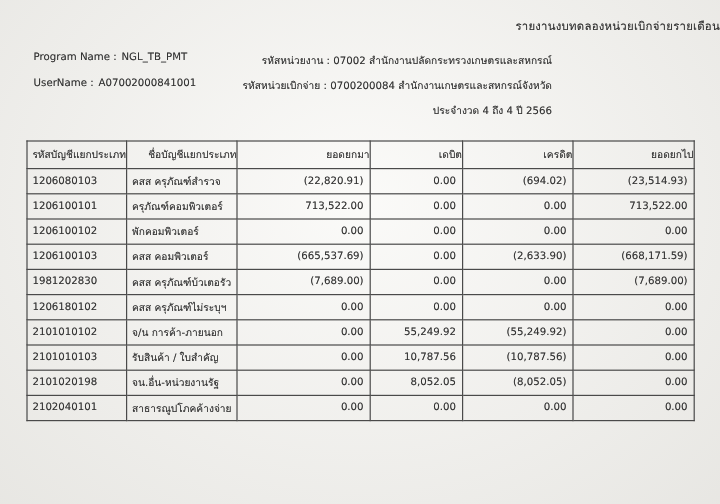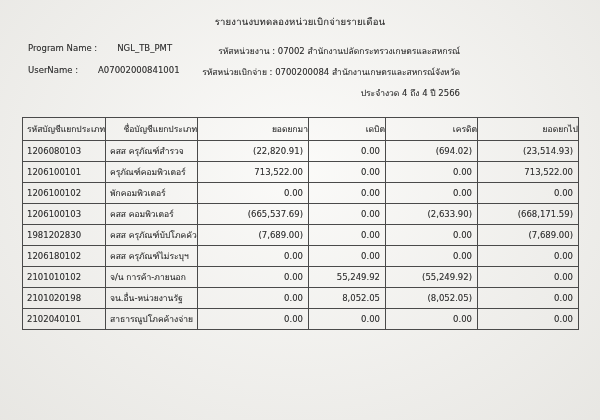--- a/index.html
+++ b/index.html
@@ -15,24 +15,24 @@
       radial-gradient(ellipse at 50% 40%, rgba(255,255,255,.55), rgba(0,0,0,.06)),
       var(--paper);
     color:var(--ink);
     position:relative;
   }
   .page{position:absolute;inset:0;}
 
   
   .title{
     position:absolute;top:14px;left:0;right:0;
-    text-align:center;font-size:9.5px;letter-spacing:.2px;
+    text-align:right;font-size:9.5px;letter-spacing:.2px;
   }
   .info-left{position:absolute;left:28px;top:37px;font-size:8.5px;line-height:22px;white-space:nowrap;}
-  .info-left .lbl{margin-right:20px;}
+  .info-left .lbl{margin-right:4px;}
   .info-center{
     position:absolute;left:140px;right:140px;top:41px;
     text-align:right;font-size:8.5px;line-height:21px;white-space:nowrap;
   }
   .info-right{
     position:absolute;left:452px;top:39px;font-size:8.5px;line-height:21px;white-space:nowrap;
   }
   .info-right .row{display:flex;}
   .info-right .lbl{width:62px;}
 
@@ -125,40 +125,48 @@
         <tr>
           <td class="cell-left">1206100103</td>
           <td class="cell-left">คสส คอมพิวเตอร์</td>
           <td class="cell-num">(665,537.69)</td>
           <td class="cell-num">0.00</td>
           <td class="cell-num">(2,633.90)</td>
           <td class="cell-num">(668,171.59)</td>
         </tr>
         <tr>
           <td class="cell-left">1981202830</td>
-          <td class="cell-left">คสส ครุภัณฑ์บ้ปโภคคัว</td>
+          <td class="cell-left">คสส ครุภัณฑ์บ้วเตอรัว</td>
           <td class="cell-num">(7,689.00)</td>
           <td class="cell-num">0.00</td>
           <td class="cell-num">0.00</td>
           <td class="cell-num">(7,689.00)</td>
         </tr>
         <tr>
           <td class="cell-left">1206180102</td>
           <td class="cell-left">คสส ครุภัณฑ์ไม่ระบุฯ</td>
           <td class="cell-num">0.00</td>
           <td class="cell-num">0.00</td>
           <td class="cell-num">0.00</td>
           <td class="cell-num">0.00</td>
         </tr>
         <tr>
           <td class="cell-left">2101010102</td>
           <td class="cell-left">จ/น การค้า-ภายนอก</td>
           <td class="cell-num">0.00</td>
           <td class="cell-num">55,249.92</td>
           <td class="cell-num">(55,249.92)</td>
+          <td class="cell-num">0.00</td>
+        </tr>
+        <tr>
+          <td class="cell-left">2101010103</td>
+          <td class="cell-left">รับสินค้า / ใบสำคัญ</td>
+          <td class="cell-num">0.00</td>
+          <td class="cell-num">10,787.56</td>
+          <td class="cell-num">(10,787.56)</td>
           <td class="cell-num">0.00</td>
         </tr>
         <tr>
           <td class="cell-left">2101020198</td>
           <td class="cell-left">จน.อื่น-หน่วยงานรัฐ</td>
           <td class="cell-num">0.00</td>
           <td class="cell-num">8,052.05</td>
           <td class="cell-num">(8,052.05)</td>
           <td class="cell-num">0.00</td>
         </tr>

